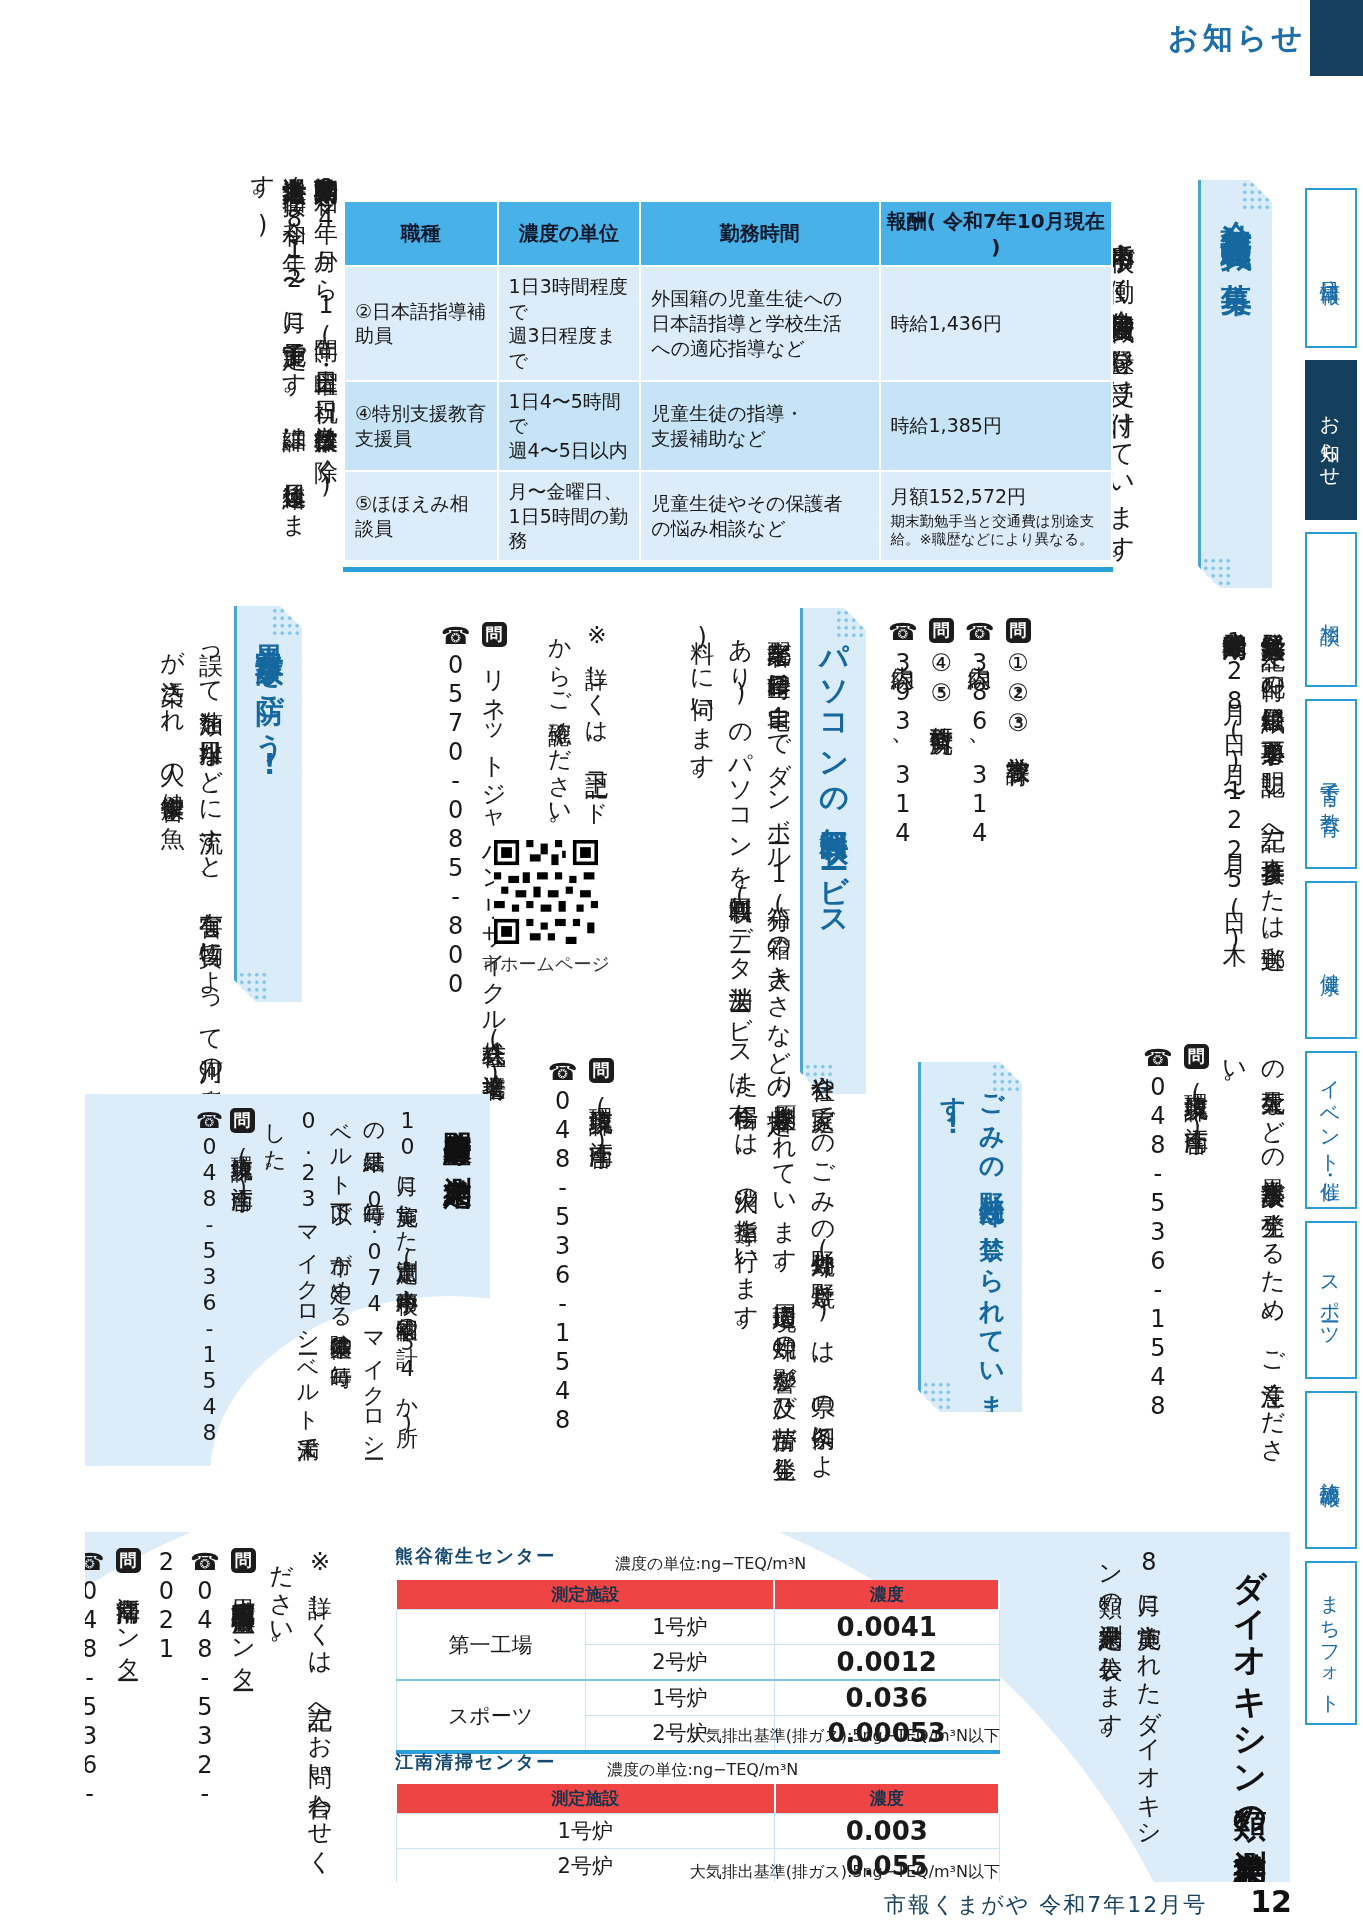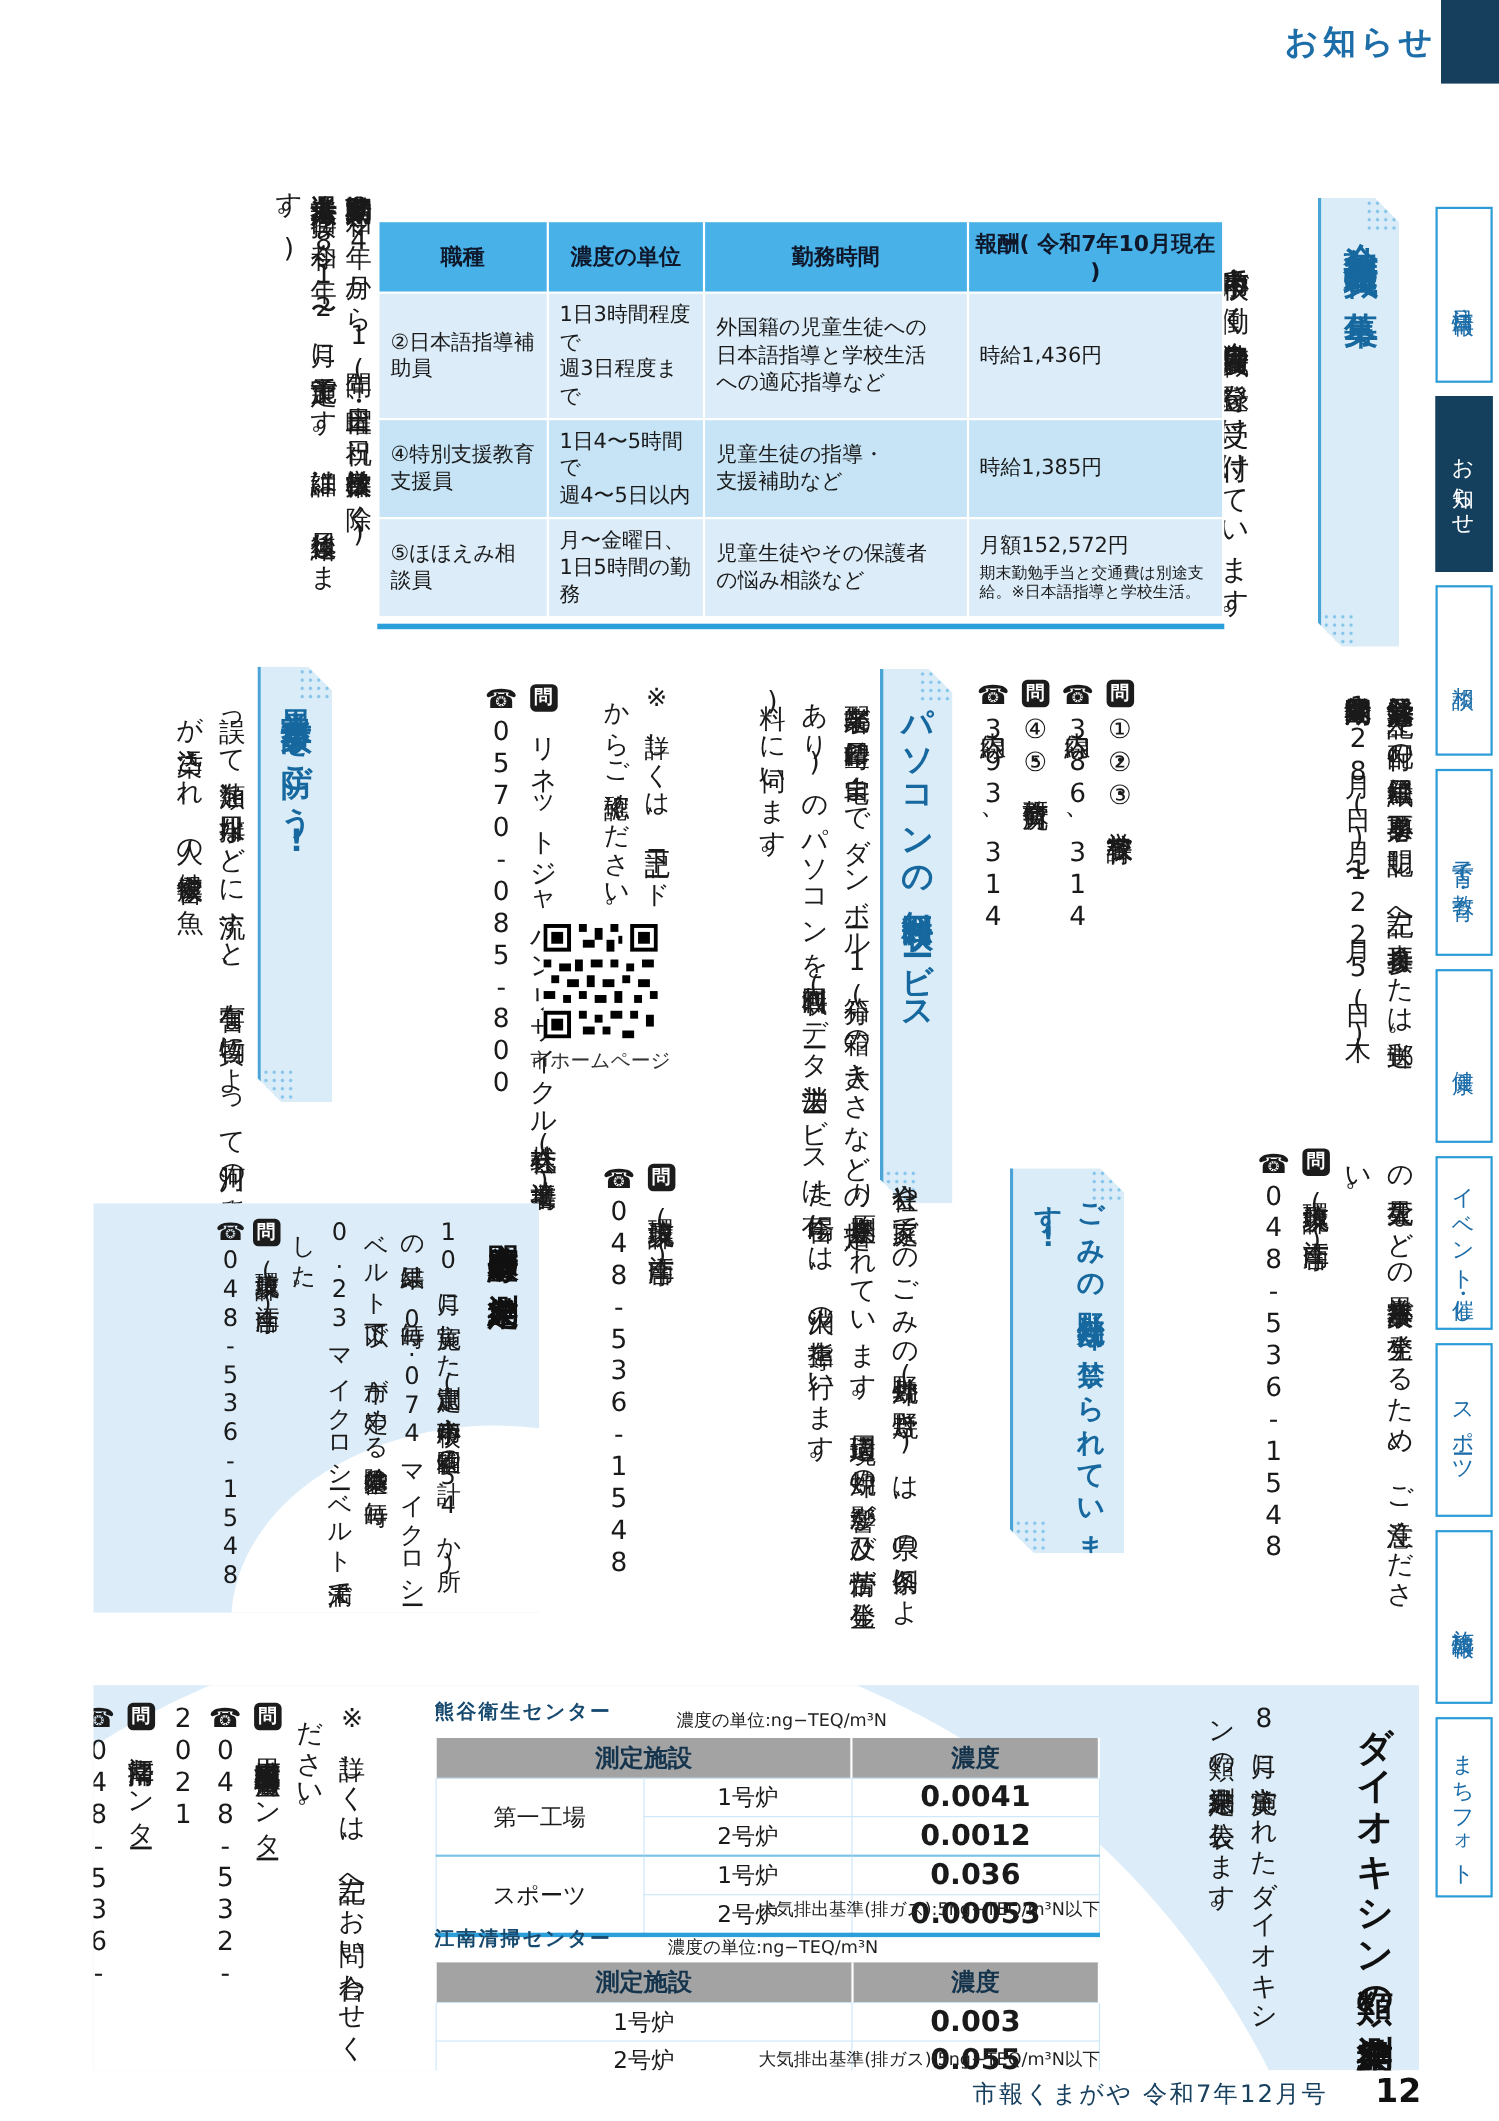--- a/index.html
+++ b/index.html
@@ -47,21 +47,21 @@
   
   .panel{position:absolute;background:#dcedf9;overflow:hidden}
   .rad-panel::after{content:"";position:absolute;right:-200px;bottom:-190px;width:480px;height:360px;background:#fff;border-radius:50%}
   .dio-panel::before{content:"";position:absolute;left:-350px;top:-60px;width:1500px;height:1500px;background:#fff;border-radius:50%}
   .panel>*{position:absolute;z-index:1}
   
   .fac-label{font-size:18px;font-weight:bold;color:#174a6e;letter-spacing:2px}
   .unit{font-size:16px;color:#222}
   .basis{font-size:16px;color:#222;text-align:right;width:605px}
   .dtable{border-collapse:collapse;width:605px;background:#fff;border-bottom:4px solid #2b9fda}
-  .dtable th{background:#a3a3a3;color:#14344d;font-size:22px;padding:3px;border-left:2px solid #fff;border-right:2px solid #fff}
+  .dtable th{background:#ef4444;color:#14344d;font-size:17px;padding:3px;border-left:2px solid #fff;border-right:2px solid #fff}
   .dtable td{text-align:center;font-size:21px;padding:2px 4px;border:1px solid #c9e6f8;background:#fff}
   .dtable td.val{font-size:26px;font-weight:bold}
   .dtable tr.gsep td{border-top:2px solid #7ec2e9}
   
   .qr-caption{position:absolute;left:455px;top:952px;width:182px;text-align:center;font-size:18px;color:#333}
 </style>
 </head>
 <body>
 
 <div class="page-label">お知らせ</div>
@@ -123,21 +123,21 @@
           <td>児童生徒の指導・
 支援補助など</td>
           <td><span>時給1,385円</span></td>
         </tr>
         <tr>
           <td>⑤ほほえみ相談員</td>
           <td>月〜金曜日、
 1日5時間の勤務</td>
           <td>児童生徒やその保護者
 の悩み相談など</td>
-          <td><span>月額152,572円</span><span class="pay-note">期末勤勉手当と交通費は別途支給。※日本語指導と学校生活。</span></td>
+          <td><span>月額152,572円</span><span class="pay-note">期末勤勉手当と交通費は別途支給。※職歴などにより異なる。</span></td>
         </tr>
       </tbody>
     </table>
   </div>
 
   <div class="vtext abs" style="left:85px;top:158px;height:447px;width:256px;font-size:24px;line-height:1.32">
     <p><span class="lbl">勤務期間</span><span>令和8年4月から1年間(土・日曜日、祝日、学校休業日は除く)</span></p>
     <p><span class="lbl">選考方法</span><span>面接(令和8年1〜2月に実施予定です。詳細は、後日連絡します。)</span></p>
   </div>
 

